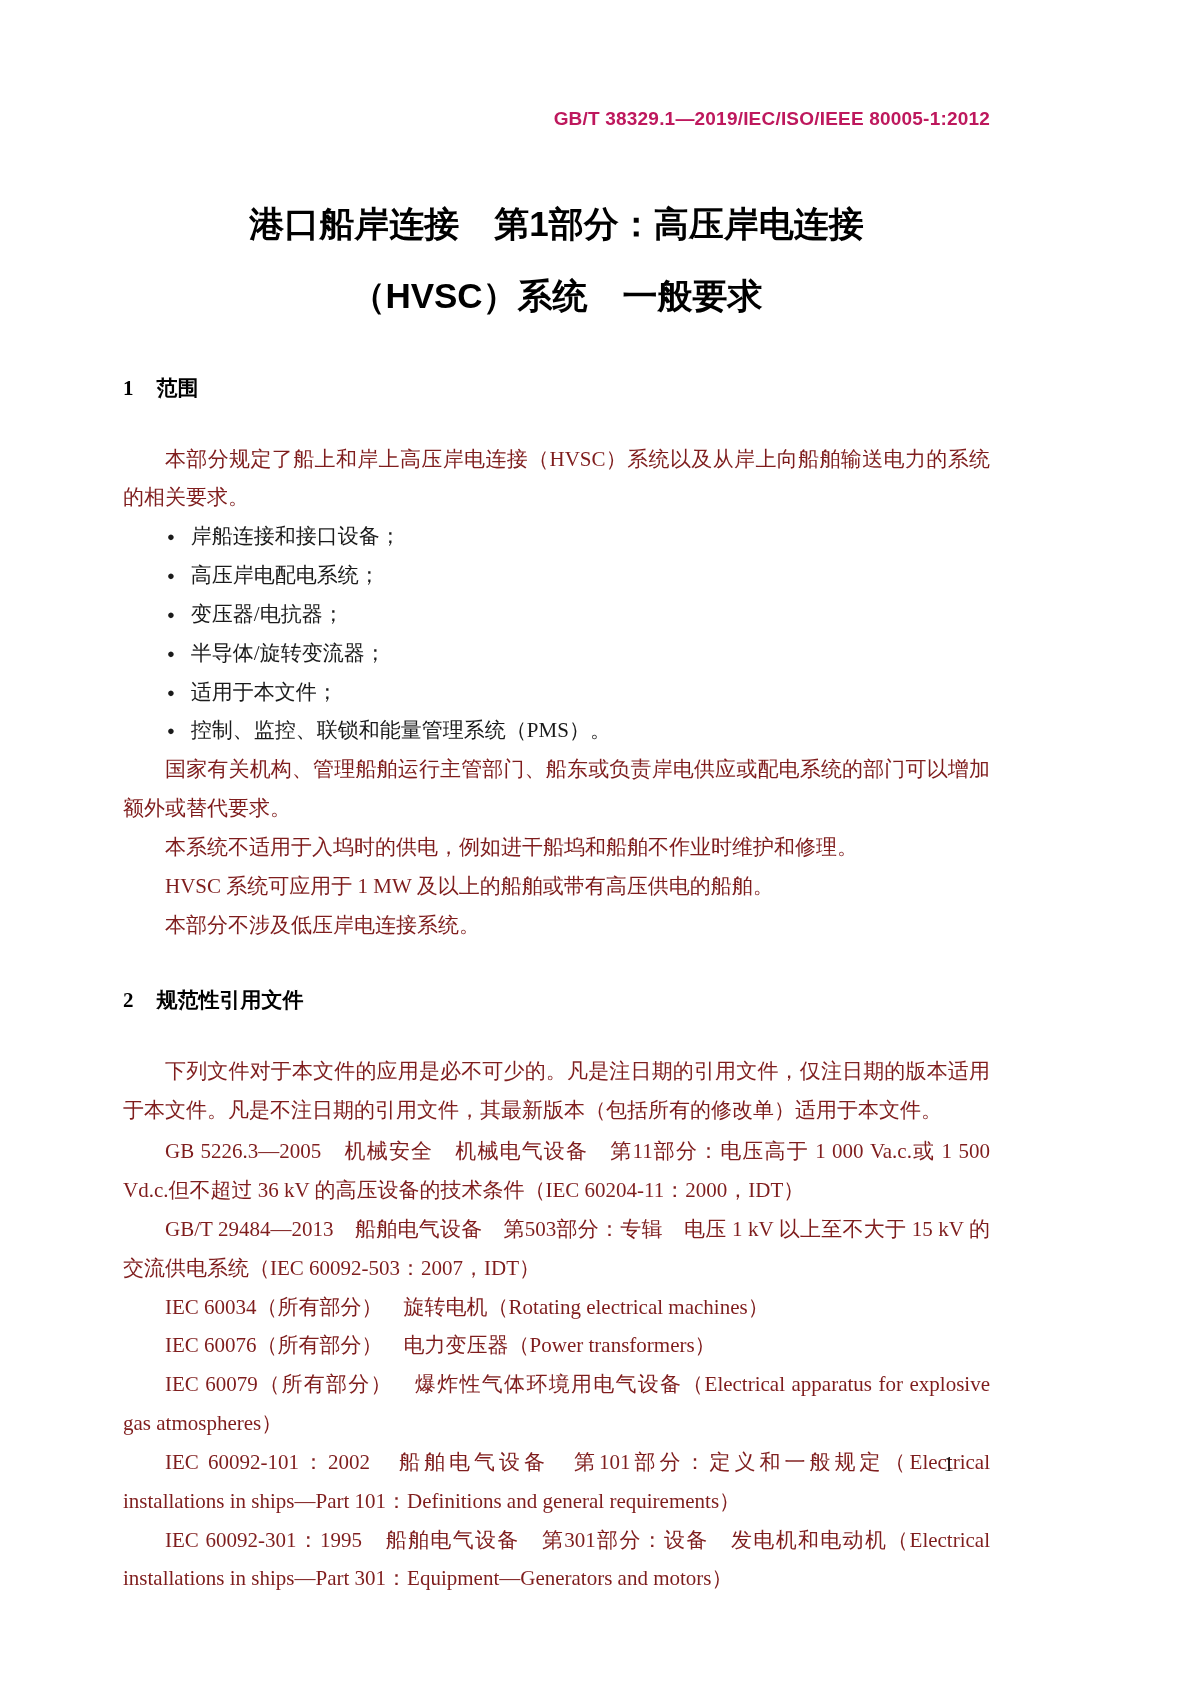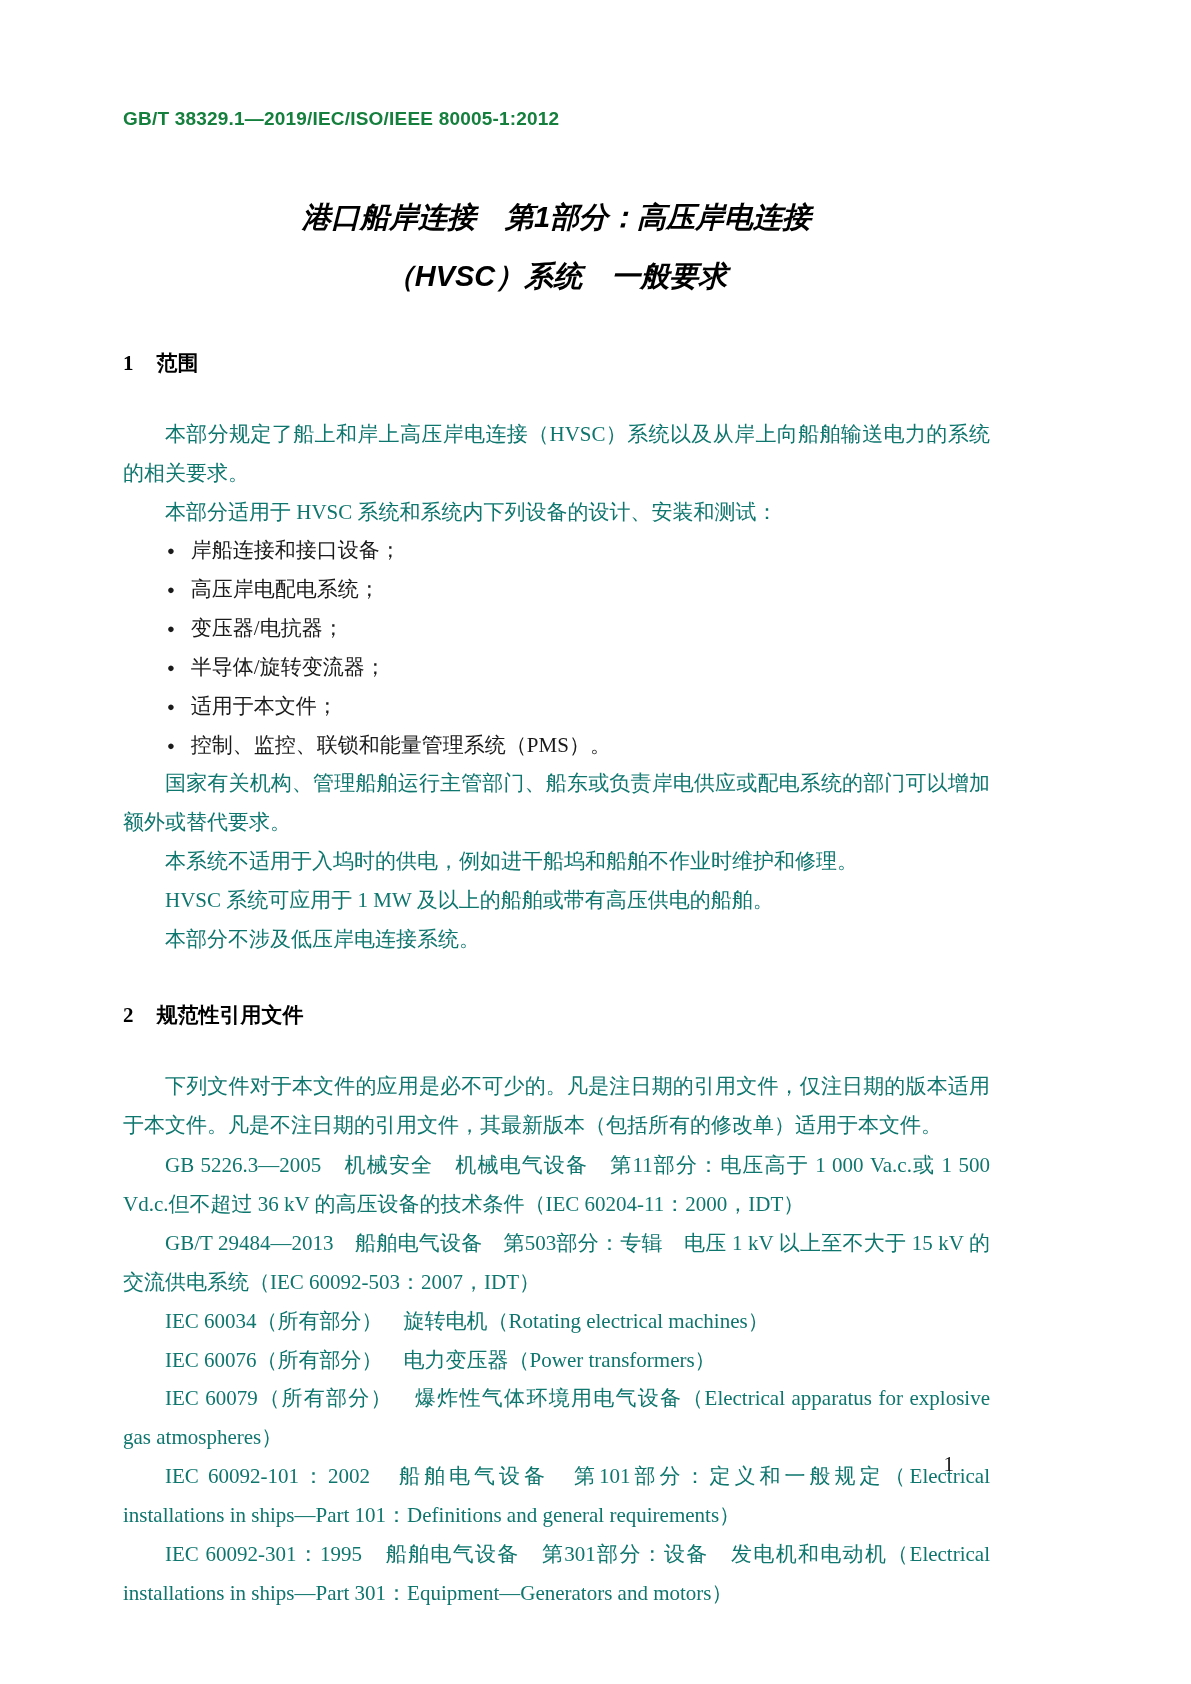--- a/index.html
+++ b/index.html
@@ -8,52 +8,52 @@
   .page {
     position: relative;
     width: 1191px;
     height: 1684px;
     margin: 0 auto;
     background: #ffffff;
     color: #1a1a1a;
     padding: 108px 201px 60px 123px;
   }
   .doc-header {
+    text-align: right;
     font-family: "Liberation Sans", "DejaVu Sans", sans-serif;
     font-weight: bold;
     font-size: 19px;
     letter-spacing: 0.2px;
-    color: #15803d;
+    color: #be185d;
   }
   .doc-title {
     margin-top: 58px;
     text-align: center;
     font-family: "Liberation Sans", "DejaVu Sans", sans-serif;
     font-weight: bold;
-    font-size: 29px;
+    font-size: 35px;
     line-height: 2.05;
     color: #000;
-    font-style: italic;
   }
   .doc-title .title-line { display: block; }
   .section-heading {
     font-family: Liberation Serif, serif;
     font-weight: bold;
     font-size: 21px;
     margin-top: 42px;
     margin-bottom: 38px;
     color: #000;
   }
   .section-heading .section-num { margin-right: 1.1em; }
   .body-para {
     font-size: 21px;
     line-height: 1.85;
     text-align: justify;
     text-indent: 2em;
-    color: #0f766e;
+    color: #7f1d1d;
   }
   .intro-gap { margin-bottom: 2px; }
   .bullet-list {
     list-style: none;
     font-size: 21px;
     line-height: 1.85;
   }
   .bullet-item { padding-left: 44px; }
   .bullet-dot {
     display: inline-block;
@@ -79,21 +79,20 @@
   <h1 class="doc-title">
     <span class="title-line">港口船岸连接　第1部分：高压岸电连接</span>
     <span class="title-line">（HVSC）系统　一般要求</span>
   </h1>
 
   <div class="section-heading">
     <span class="section-num">1</span><span>范围</span>
   </div>
 
   <p class="body-para">本部分规定了船上和岸上高压岸电连接（HVSC）系统以及从岸上向船舶输送电力的系统的相关要求。</p>
-  <p class="body-para">本部分适用于 HVSC 系统和系统内下列设备的设计、安装和测试：</p>
 
   <ul class="bullet-list">
     <li class="bullet-item">
       <span class="bullet-dot">●</span><span>岸船连接和接口设备；</span>
     </li>
     <li class="bullet-item">
       <span class="bullet-dot">●</span><span>高压岸电配电系统；</span>
     </li>
     <li class="bullet-item">
       <span class="bullet-dot">●</span><span>变压器/电抗器；</span>

